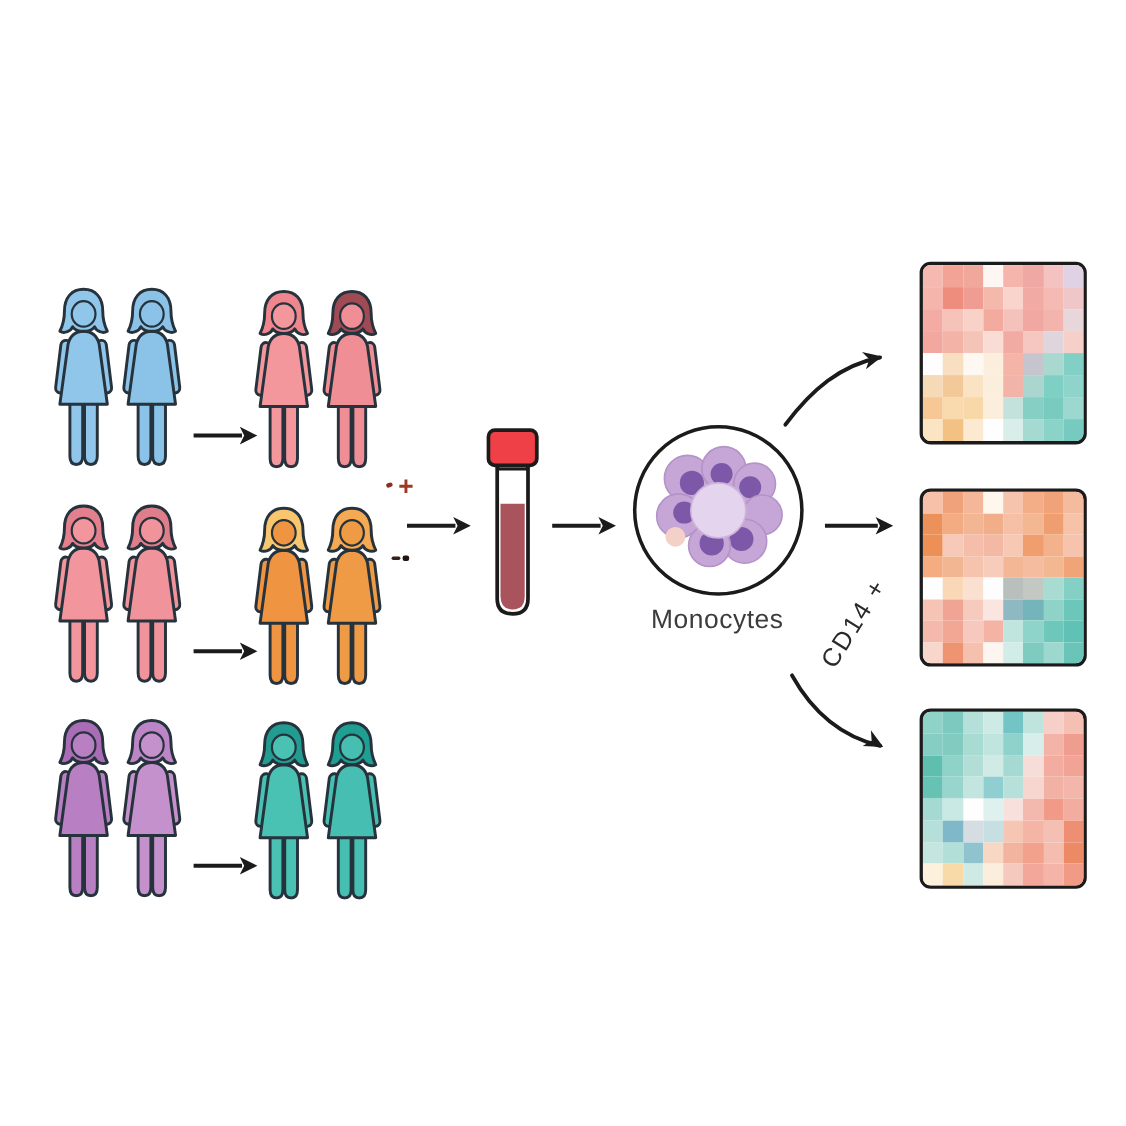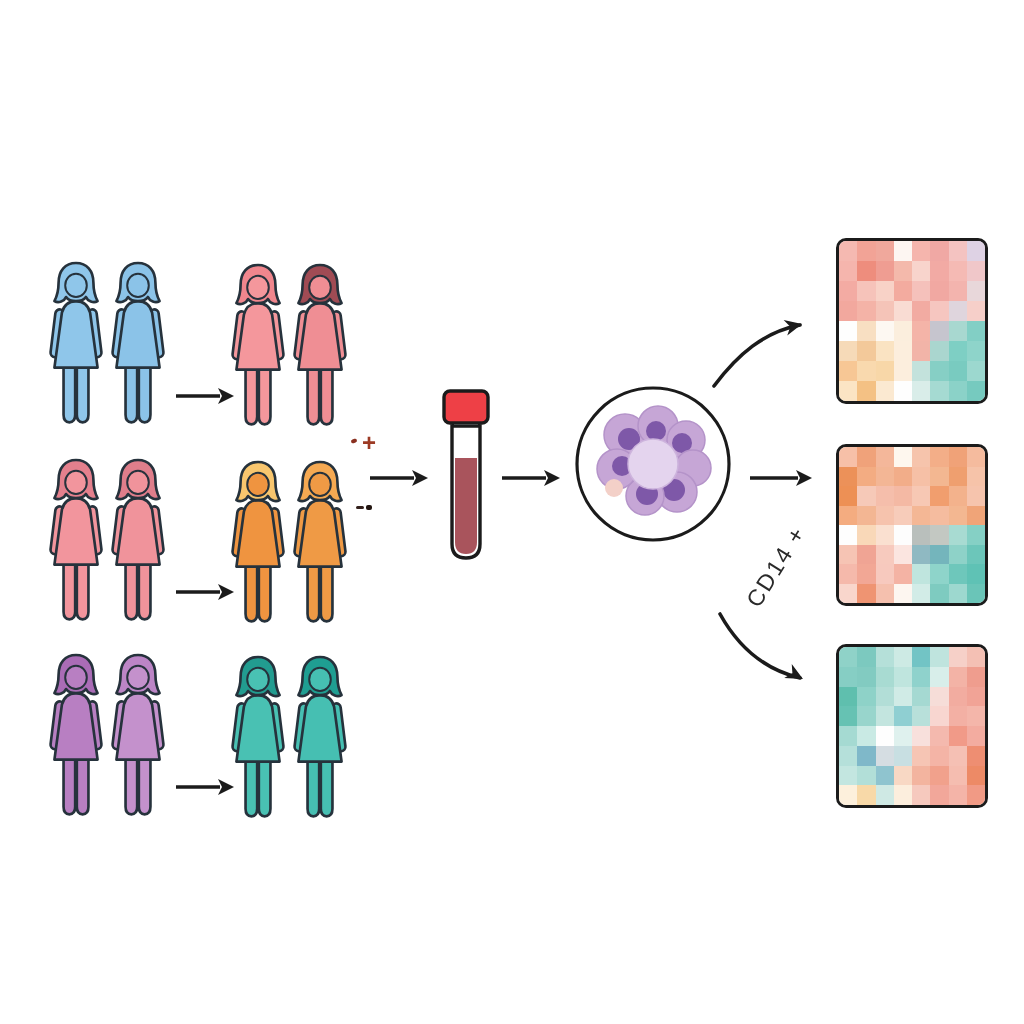--- a/index.html
+++ b/index.html
@@ -220,20 +220,21 @@
         <circle cx="105" cy="108" r="20" fill="#c6a6d6" stroke="#b493c9" stroke-width="1.5"></circle>
         <circle cx="102" cy="106" r="11" fill="#7e58a8"></circle>
         <circle cx="73" cy="112" r="19" fill="#c6a6d6" stroke="#b493c9" stroke-width="1.5"></circle>
         <circle cx="75" cy="110" r="11" fill="#7e58a8"></circle>
         <circle cx="45" cy="85" r="20" fill="#c6a6d6" stroke="#b493c9" stroke-width="1.5"></circle>
         <circle cx="50" cy="82" r="10" fill="#7e58a8"></circle>
         <circle cx="42" cy="104" r="9" fill="#f3d0c8"></circle>
         <circle cx="81" cy="80" r="25" fill="#e4d4ee" stroke="#cdb4dd" stroke-width="1.5"></circle>
       </g>
   </svg>
+  <div class="abs label" id="monocytes-label">Monocytes</div>
 
   <svg class="arrow" style="left:706px;top:310px" width="112" height="82">
     <path d="M8,76 C32,44 58,22 94,15" fill="none" stroke="#1b1b1b" stroke-width="3.6" stroke-linecap="round"></path>
     <g transform="translate(96,14) rotate(-13)">
         <polygon points="-17,-8 0,0 -17,8 -12,0" fill="#1b1b1b"></polygon>
       </g>
   </svg>
   <svg class="arrow" style="left:748px;top:466px" width="66" height="24">
     <line x1="2" y1="12" x2="50" y2="12" stroke="#1b1b1b" stroke-width="3.6"></line>
     <polygon points="48,4 64,12 48,20 52,12" fill="#1b1b1b"></polygon>

